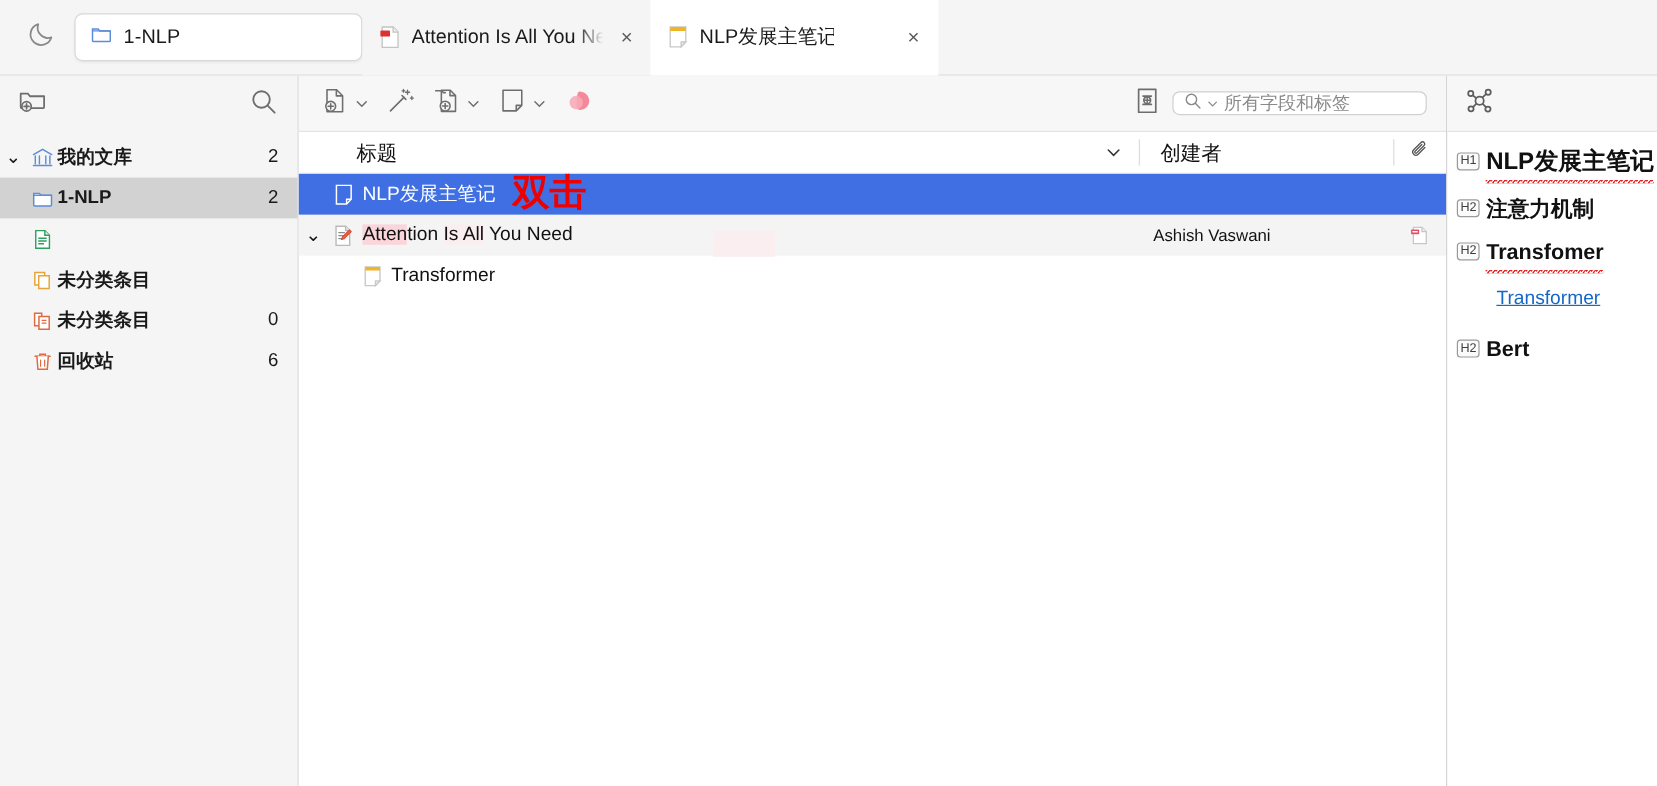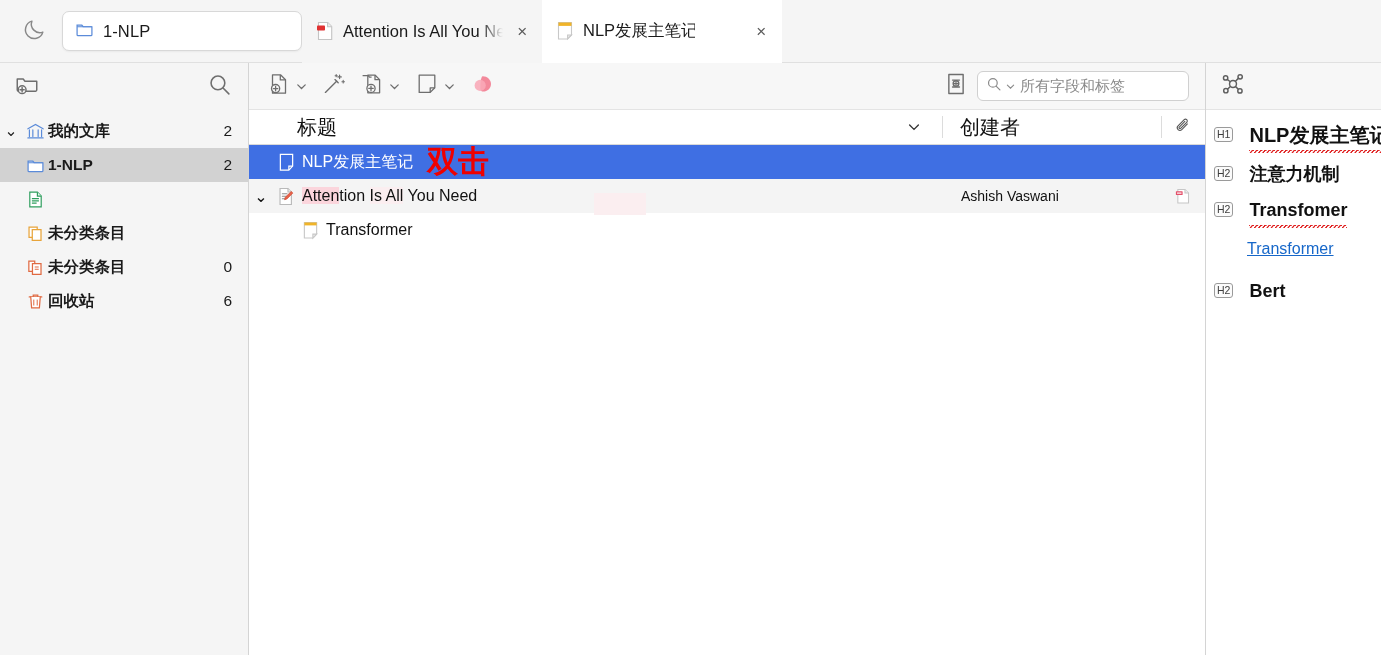--- a/index.html
+++ b/index.html
@@ -118,40 +118,40 @@
     height: 34px;
     display: flex; align-items: center;
     padding: 0 4px;
     margin-right: 6px;
     border-radius: 5px;
   }
   .tb-btn .chev { margin-left: 4px; display: flex; }
   .tb-spacer { flex: 1 1 auto; }
   .search-wrap { display: flex; align-items: center; }
   .search-box {
-    width: 212px; height: 30px;
+    width: 212px; height: 20px;
     background: #ffffff;
     border: 1px solid #d0d0d0;
     border-radius: 6px;
     display: flex; align-items: center;
     padding: 0 8px;
     margin-left: 8px;
   }
   .search-box .sph {
     font-size: 15px; color: #8a8a8a; margin-left: 4px;
     white-space: nowrap;
   }
 
   
   .col-header {
     height: 35px;
     display: flex; align-items: center;
     border-bottom: 1px solid #d9d9d9;
     background: #ffffff;
-    font-size: 20px; color: #111; gap: 7px;
+    font-size: 17px; color: #111;
   }
   .col-title { flex: 1 1 auto; display: flex; align-items: center; padding-left: 48px; min-width: 0; }
   .col-title .sortchev { margin-left: auto; margin-right: 14px; display: flex; }
   .col-creator {
     width: 212px; flex: 0 0 212px;
     border-left: 1px solid #dcdcdc;
     height: 22px; display: flex; align-items: center;
     padding-left: 17px;
   }
   .col-attach {
@@ -224,21 +224,21 @@
   }
   .htag {
     flex: 0 0 auto;
     font-size: 10.5px;
     color: #3d3d3d;
     border: 1px solid #9a9a9a;
     border-radius: 3px;
     padding: 0px 2px;
     line-height: 13px;
     margin-top: 7px;
-    margin-right: 16px;
+    margin-right: 5px;
     font-family: "Liberation Sans", sans-serif;
     background: #fbfbfb;
   }
   .ntext { font-weight: 700; color: #111; white-space: nowrap; }
   .ntext.h1 { font-size: 20px; line-height: 30px; }
   .ntext.h2 { font-size: 18px; line-height: 30px; }
   .squiggle {
     background-image: repeating-linear-gradient(125deg,
       #e02020 0, #e02020 1.2px, transparent 1.2px, transparent 2.4px);
     background-size: 4.2px 3px;

